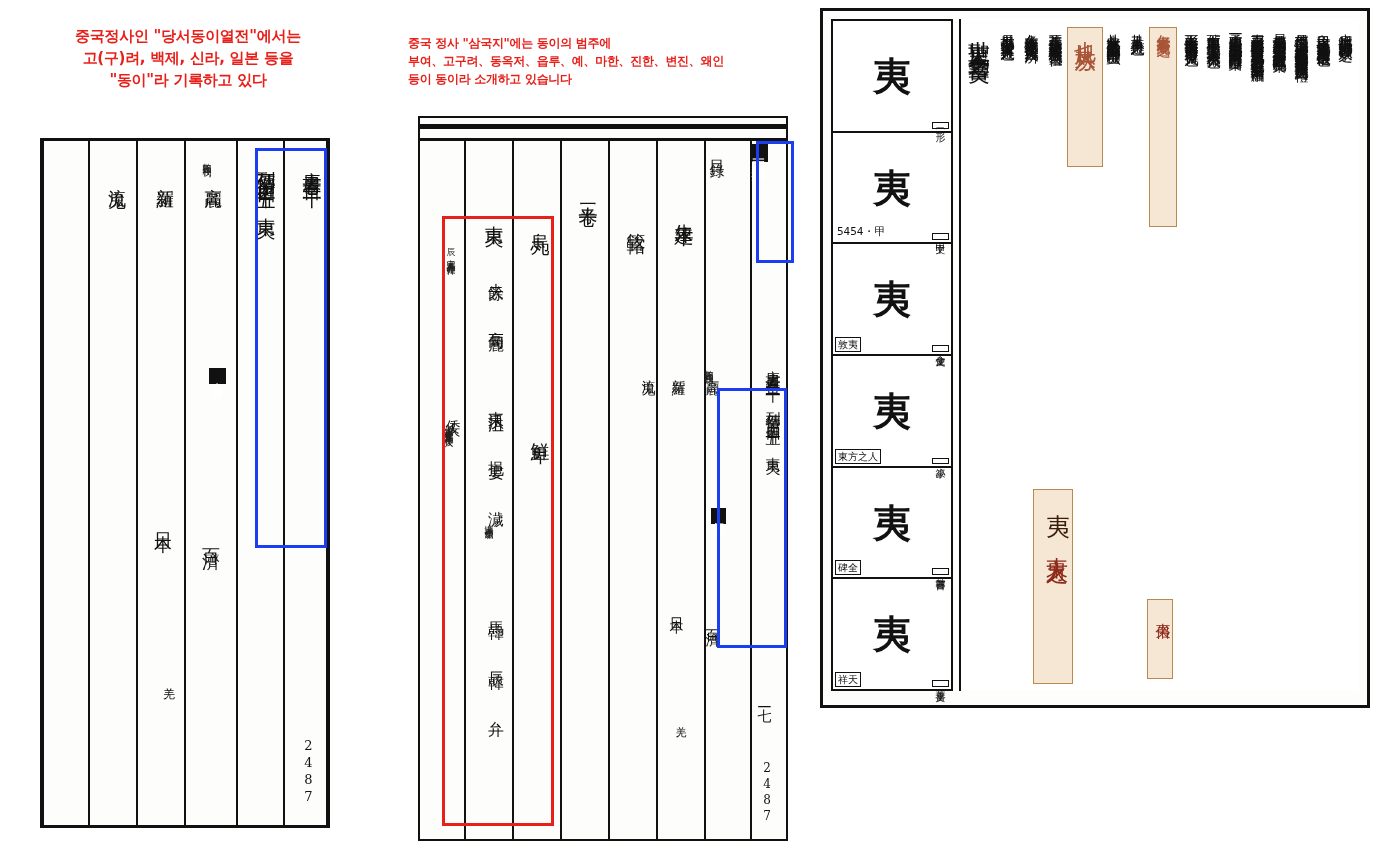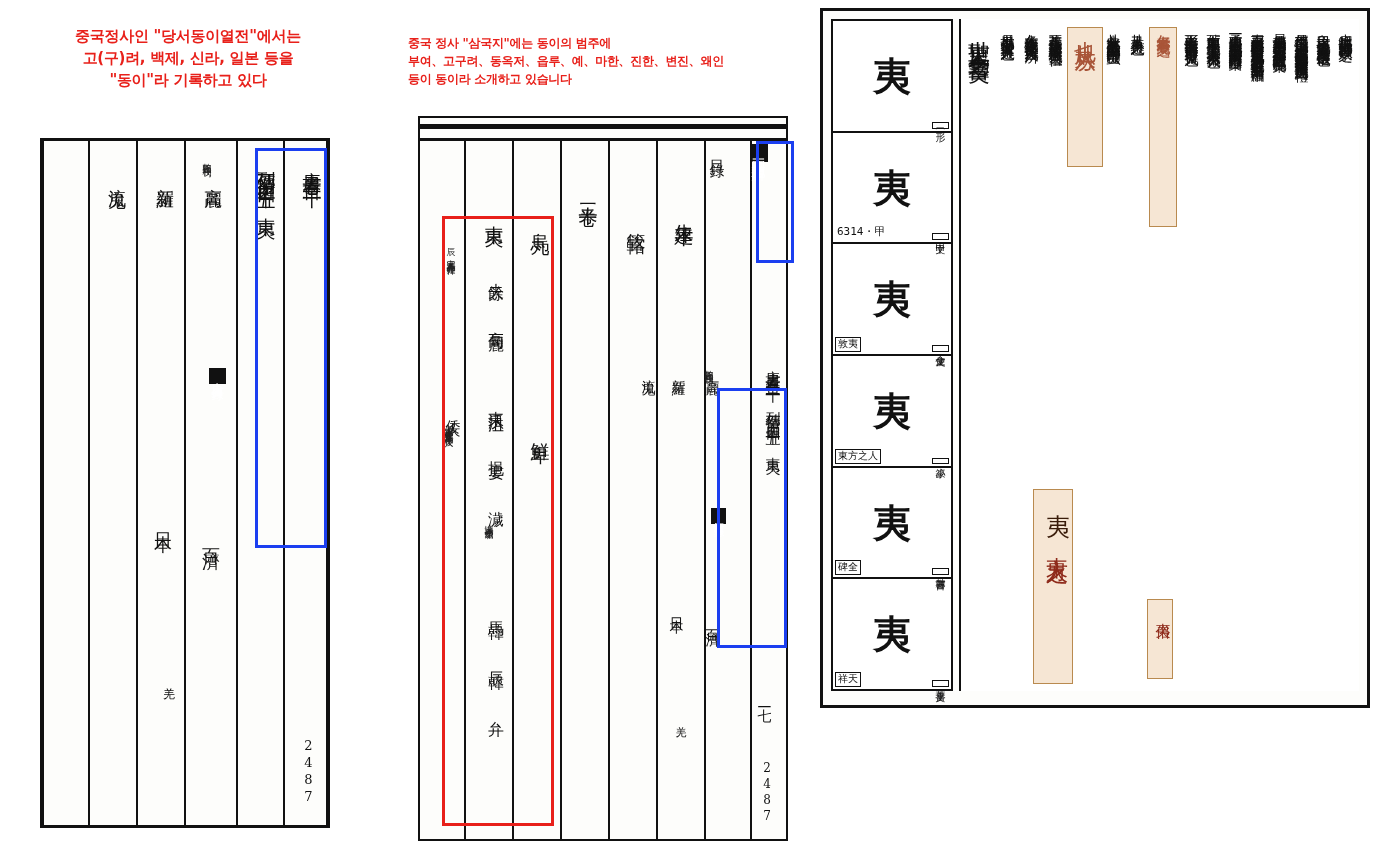--- a/index.html
+++ b/index.html
@@ -208,21 +208,20 @@
     text-orientation: upright;
     line-height: 1.1;
     letter-spacing: 1px;
     background: #fff;
   }
   .glyph-tag.wide {
     writing-mode: horizontal-tb;
     left: 2px;
     right: auto;
     letter-spacing: 0;
-    font-family: Liberation Mono, monospace;
   }
   .glyph-num {
     position: absolute;
     left: 4px;
     bottom: 3px;
     font-family: "DejaVu Sans Mono", monospace;
     font-size: 11px;
     color: #111;
   }
   #text-body {
@@ -386,21 +385,21 @@
   <div class="panel" id="panel-three">
 
     <div id="glyph-table">
       <div class="glyph-cell">
         <span class="glyph-char">夷</span>
         <span class="glyph-tag">〔形〕</span>
       </div>
       <div class="glyph-cell">
         <span class="glyph-char">夷</span>
         <span class="glyph-tag">甲文甲</span>
-        <span class="glyph-num">6314・甲</span>
+        <span class="glyph-num">5454・甲</span>
       </div>
       <div class="glyph-cell">
         <span class="glyph-char">夷</span>
         <span class="glyph-tag">金文使</span>
         <span class="glyph-tag wide">敦夷</span>
       </div>
       <div class="glyph-cell">
         <span class="glyph-char">夷</span>
         <span class="glyph-tag">小篆</span>
         <span class="glyph-tag wide">東方之人</span>

